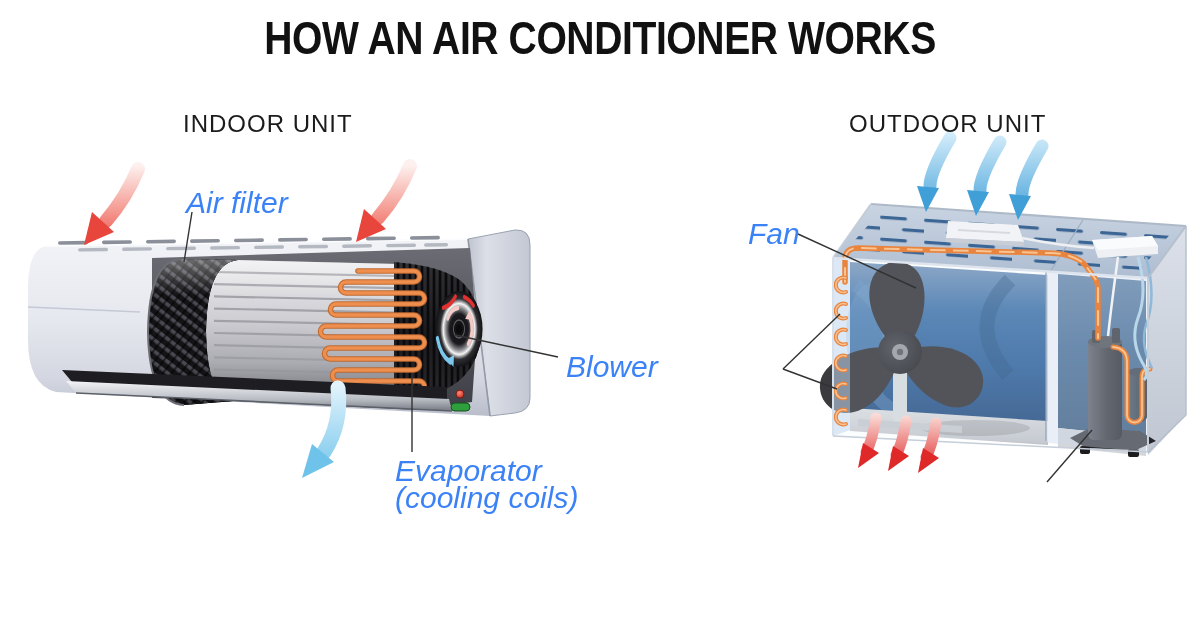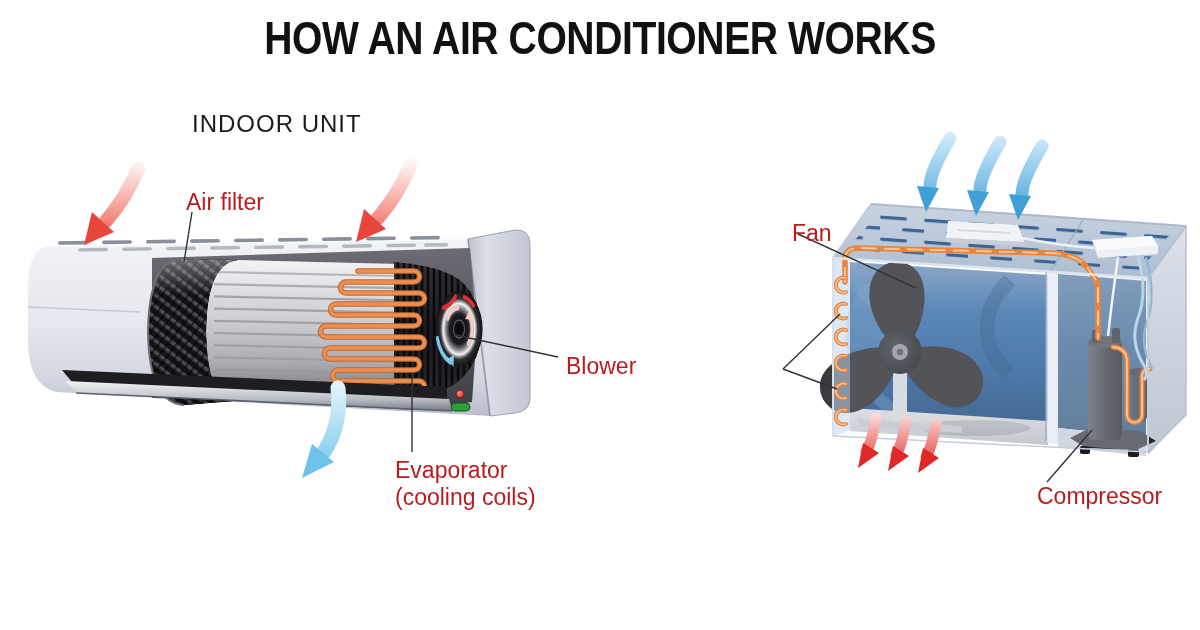--- a/index.html
+++ b/index.html
@@ -2,22 +2,22 @@
 <html><head>
 <meta charset="utf-8">
 <style>
   html,body{margin:0;padding:0;background:#fff;}
   #stage{position:relative;width:1200px;height:526px;background:#ffffff;overflow:hidden;
          font-family:"Liberation Sans",sans-serif;}
   #art{position:absolute;left:0;top:0;}
   .title{position:absolute;left:0;top:11px;width:100%;text-align:center;white-space:nowrap;
          font-size:46px;font-weight:700;letter-spacing:-0.5px;color:#111;
          transform:scaleX(0.85);}
-  .heading{position:absolute;font-size:24px;letter-spacing:1px;color:#1b1b1b;white-space:nowrap;margin-left:9px;}
-  .lbl{position:absolute;font-size:23px;color:#b91c1c;line-height:27px;white-space:nowrap;}
+  .heading{position:absolute;font-size:24px;letter-spacing:1px;color:#1b1b1b;white-space:nowrap;}
+  .lbl{position:absolute;font-size:30px;color:#3b82f6;line-height:27px;white-space:nowrap;font-style:italic;}
   .lbl span{display:block;}
   .watermark{position:absolute;right:20px;top:599px;font-size:16px;letter-spacing:1.2px;
              color:#8e9294;white-space:nowrap;}
 </style>
 </head>
 <body>
 
 <div id="stage">
 
 <svg id="art" width="1200" height="630" viewBox="0 0 1200 630">
@@ -423,25 +423,25 @@
     <path d="M783,369 L840,314"></path>
     <path d="M783,369 L837,389"></path>
     <path d="M1047,482 L1092,430"></path>
   </g>
 </g>
 </svg>
 
 <div class="title">HOW AN AIR CONDITIONER WORKS</div>
 
 <div class="heading" style="left:183px;top:110px">INDOOR UNIT</div>
+<div class="heading" style="left:849px;top:110px">OUTDOOR UNIT</div>
 
 <div class="lbl" style="left:186px;top:189px">Air filter</div>
 <div class="lbl" style="left:566px;top:353px">Blower</div>
 <div class="lbl" style="left:395px;top:457px">
   <span>Evaporator</span>
   <span>(cooling coils)</span>
 </div>
 
-<div class="lbl" style="left:792px;top:220px">Fan</div>
-<div class="lbl" style="left:1037px;top:483px">Compressor</div>
+<div class="lbl" style="left:748px;top:220px">Fan</div>
 
 
 </div>
 
 </body></html>

